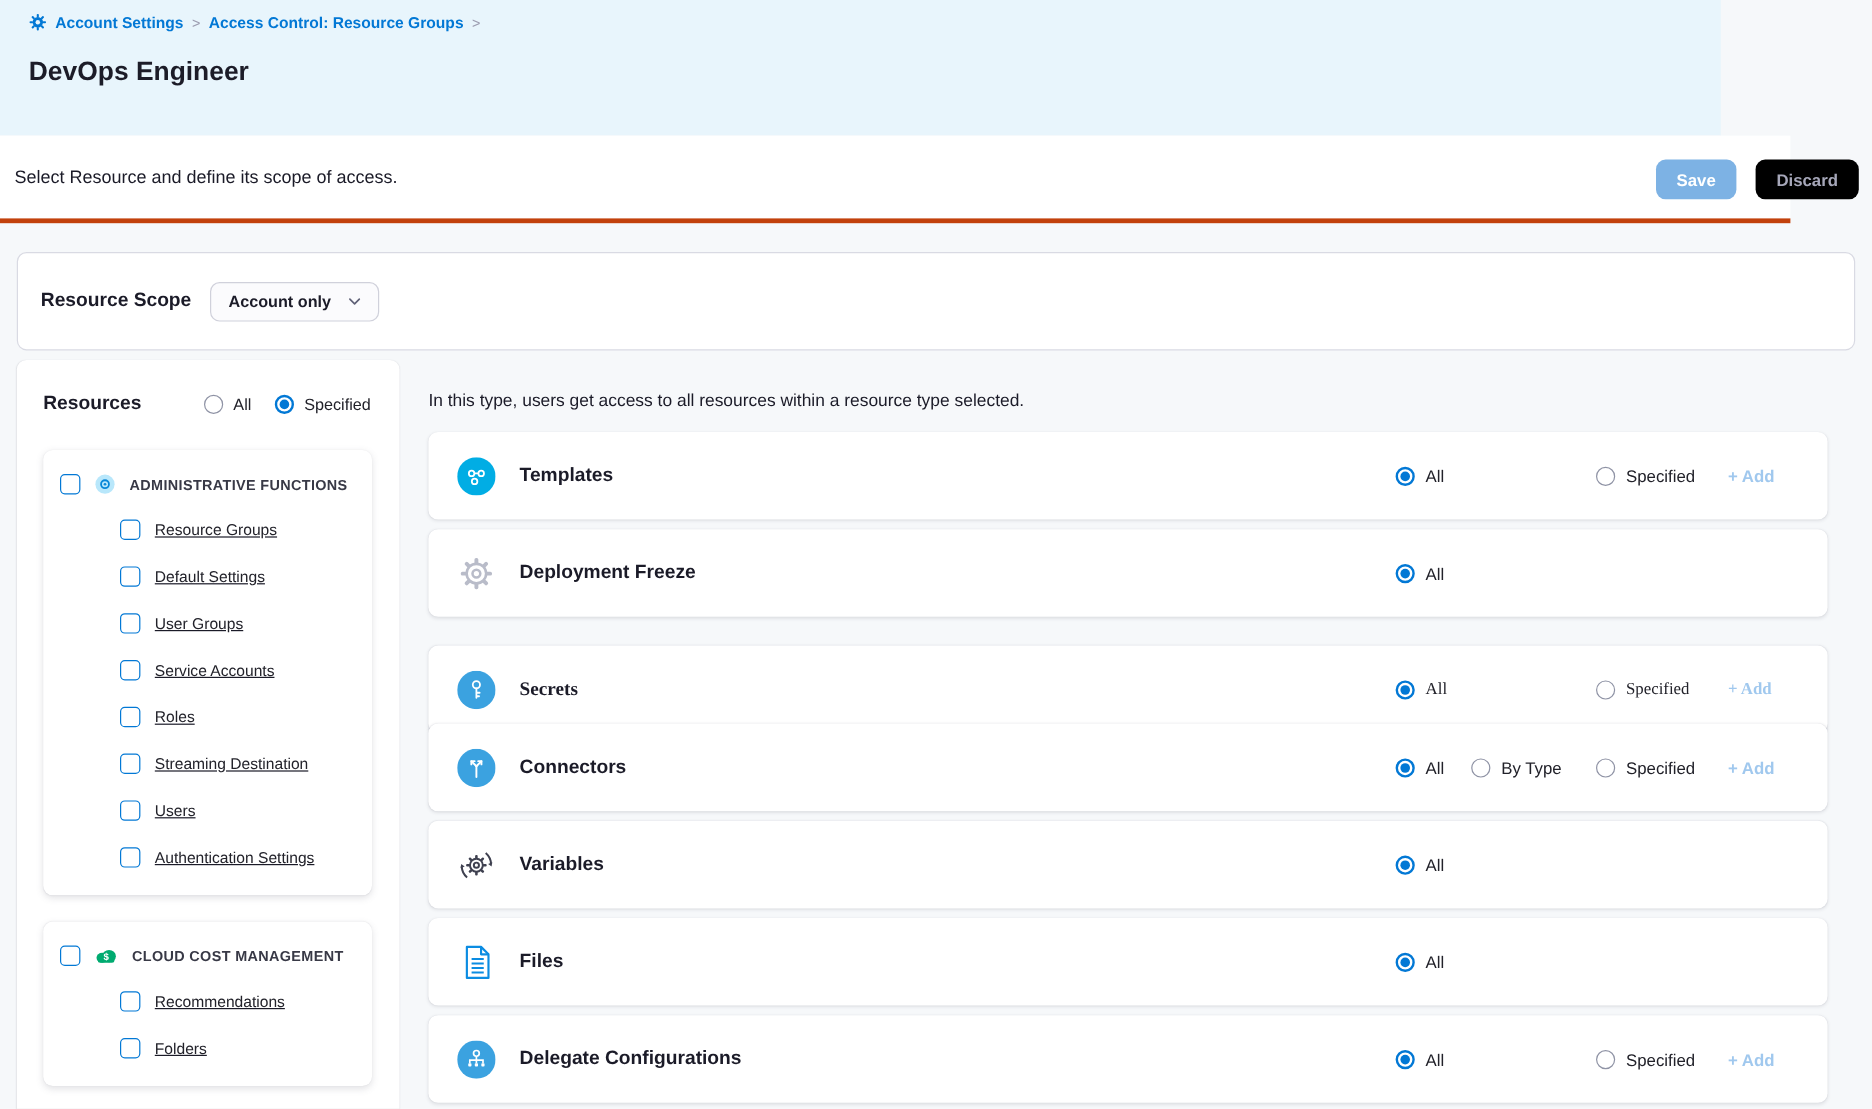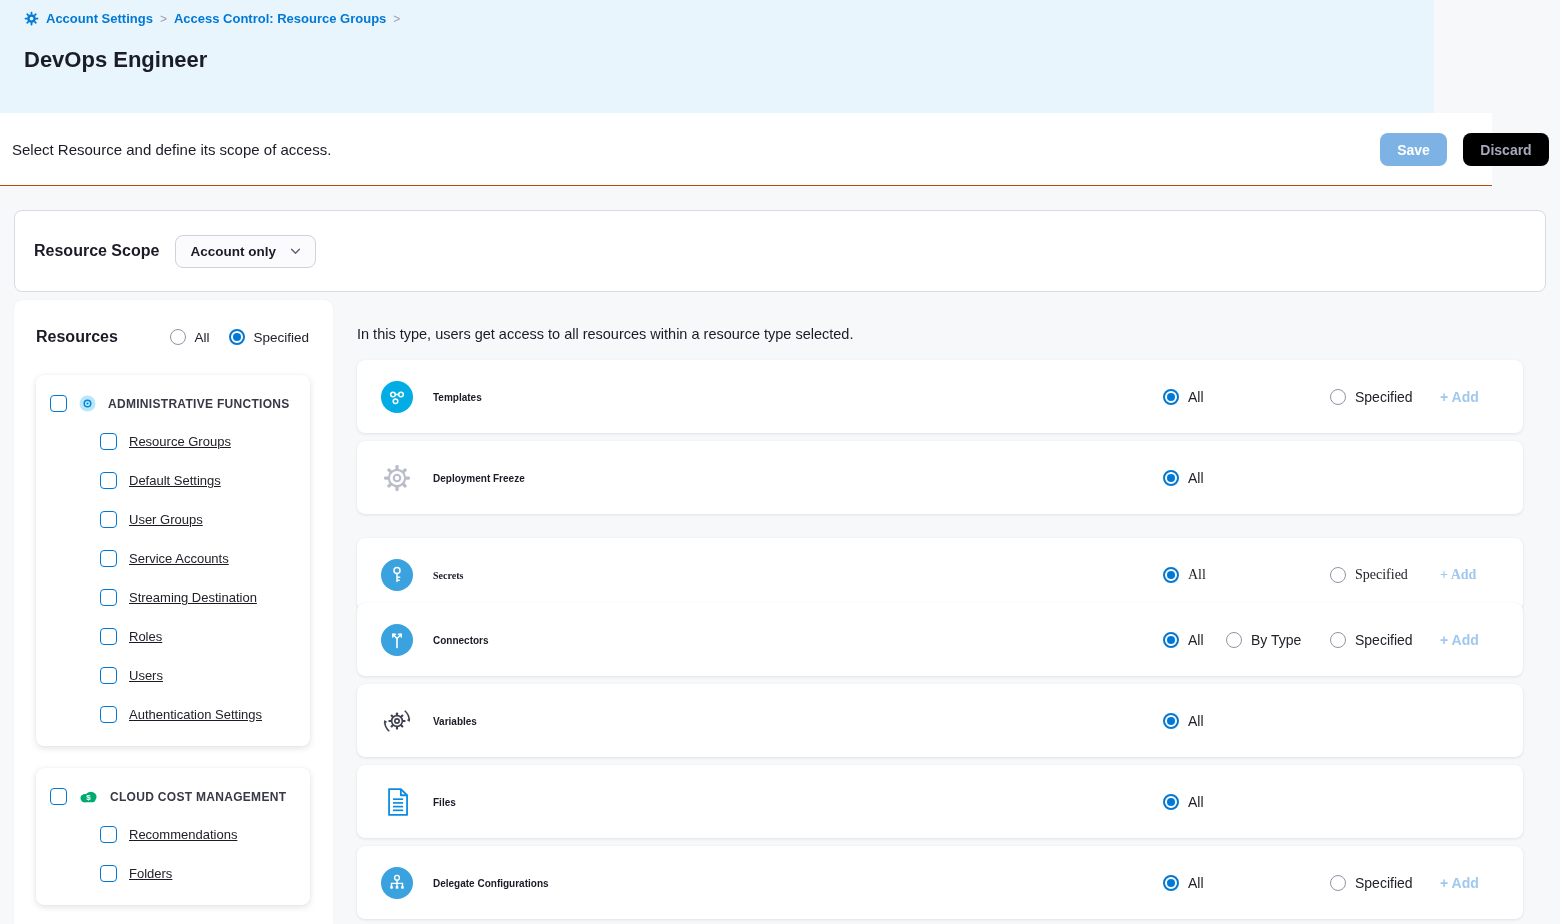--- a/index.html
+++ b/index.html
@@ -19,21 +19,21 @@
   .bc-gear { display:flex; align-items:center; }
   .bc-link { color:#0278d5; }
   .bc-sep { color:#9b9cb0; font-weight:400; font-size:12px; }
   .page-title { position:absolute; top:47px; left:24px; font-size:22px; font-weight:600; color:#1c1c28; }
   .meta { position:absolute; top:57px; right:12px; display:flex; align-items:center; gap:10px; font-size:12.5px; }
   .meta-label { color:#6b6d85; letter-spacing:.3px; }
   .meta-value { color:#1b1b28; font-weight:600; font-size:13px; }
   .meta-divider { width:1px; height:16px; background:#c6c7d2; margin:0 4px; }
 
   
-  .toolbar { position:absolute; top:113px; left:0; width:1492px; height:73px; background:#ffffff; border-bottom:1px solid #c2410c; }
+  .toolbar { position:absolute; top:113px; left:0; width:1492px; height:73px; background:#ffffff; border-bottom:4px solid #c2410c; }
   .instruction { position:absolute; left:12px; top:50%; transform:translateY(-50%); font-size:15px; color:#1b1b28; }
   .btn { position:absolute; top:20px; height:33px; border:none; border-radius:8px; font-family:"Liberation Sans",sans-serif; font-size:14px; font-weight:700; cursor:pointer; }
   .btn-save { left:1380px; width:67px; background:#7db2e4; color:#ffffff; }
   .btn-discard { left:1463px; width:86px; background:#000000; color:#a6a7b9; }
 
   
   .scope-card { position:absolute; top:210px; left:14px; width:1532px; height:82px; background:#fff; border:1px solid #d9dae3; border-radius:8px; display:flex; align-items:center; padding-left:19px; gap:16px; }
   .scope-label { font-size:16px; font-weight:700; color:#1b1b28; }
   .scope-select { display:flex; align-items:center; gap:14px; height:33px; padding:0 14px; border:1px solid #d0d1db; border-radius:8px; background:#fbfbfd; font-size:13.5px; font-weight:600; color:#1b1b28; cursor:pointer; }
 
@@ -54,21 +54,21 @@
   
   .checkbox { width:17px; height:17px; border:1.6px solid #0278d5; border-radius:4px; background:#fff; flex:none; cursor:pointer; }
   .radio { width:16px; height:16px; border:1.5px solid #8f93a5; border-radius:50%; background:#fff; display:inline-block; position:relative; flex:none; }
   .radio.selected { border:2px solid #0278d5; }
   .radio.selected::after { content:""; position:absolute; inset:2px; border-radius:50%; background:#0278d5; }
 
   
   .main-desc { position:absolute; left:357px; top:326px; font-size:14.5px; color:#1b1b28; }
   .res-row { position:absolute; left:357px; width:1166px; height:73px; background:#fff; border-radius:8px; box-shadow:0 1px 3px rgba(40,41,61,.10), 0 0 1px rgba(40,41,61,.06); }
   .row-icon { position:absolute; left:24px; top:50%; transform:translateY(-50%); width:32px; height:32px; display:flex; align-items:center; justify-content:center; }
-  .row-name { position:absolute; left:76px; top:50%; transform:translateY(-50%); font-size:10px; font-weight:600; color:#1b1b28; }
+  .row-name { position:absolute; left:76px; top:50%; transform:translateY(-50%); font-size:16px; font-weight:600; color:#1b1b28; }
   .opt { position:absolute; top:50%; transform:translateY(-50%); display:flex; align-items:center; gap:9px; font-size:14px; color:#22222a; cursor:pointer; }
   .opt-all { left:806px; }
   .opt-bytype { left:869px; }
   .opt-specified { left:973px; }
   .row-add { position:absolute; left:1083px; top:50%; transform:translateY(-50%); font-size:14px; font-weight:700; color:#a0c8ee; }
 </style>
 </head>
 <body>
 
 <div class="header">
@@ -153,25 +153,25 @@
     <label class="group-item">
         <span class="checkbox"></span>
         <span class="item-label">User Groups</span>
       </label>
     <label class="group-item">
         <span class="checkbox"></span>
         <span class="item-label">Service Accounts</span>
       </label>
     <label class="group-item">
         <span class="checkbox"></span>
+        <span class="item-label">Roles</span>
+      </label>
+    <label class="group-item">
+        <span class="checkbox"></span>
         <span class="item-label">Streaming Destination</span>
-      </label>
-    <label class="group-item">
-        <span class="checkbox"></span>
-        <span class="item-label">Roles</span>
       </label>
     <label class="group-item">
         <span class="checkbox"></span>
         <span class="item-label">Users</span>
       </label>
     <label class="group-item">
         <span class="checkbox"></span>
         <span class="item-label">Authentication Settings</span>
       </label>
   </div>

